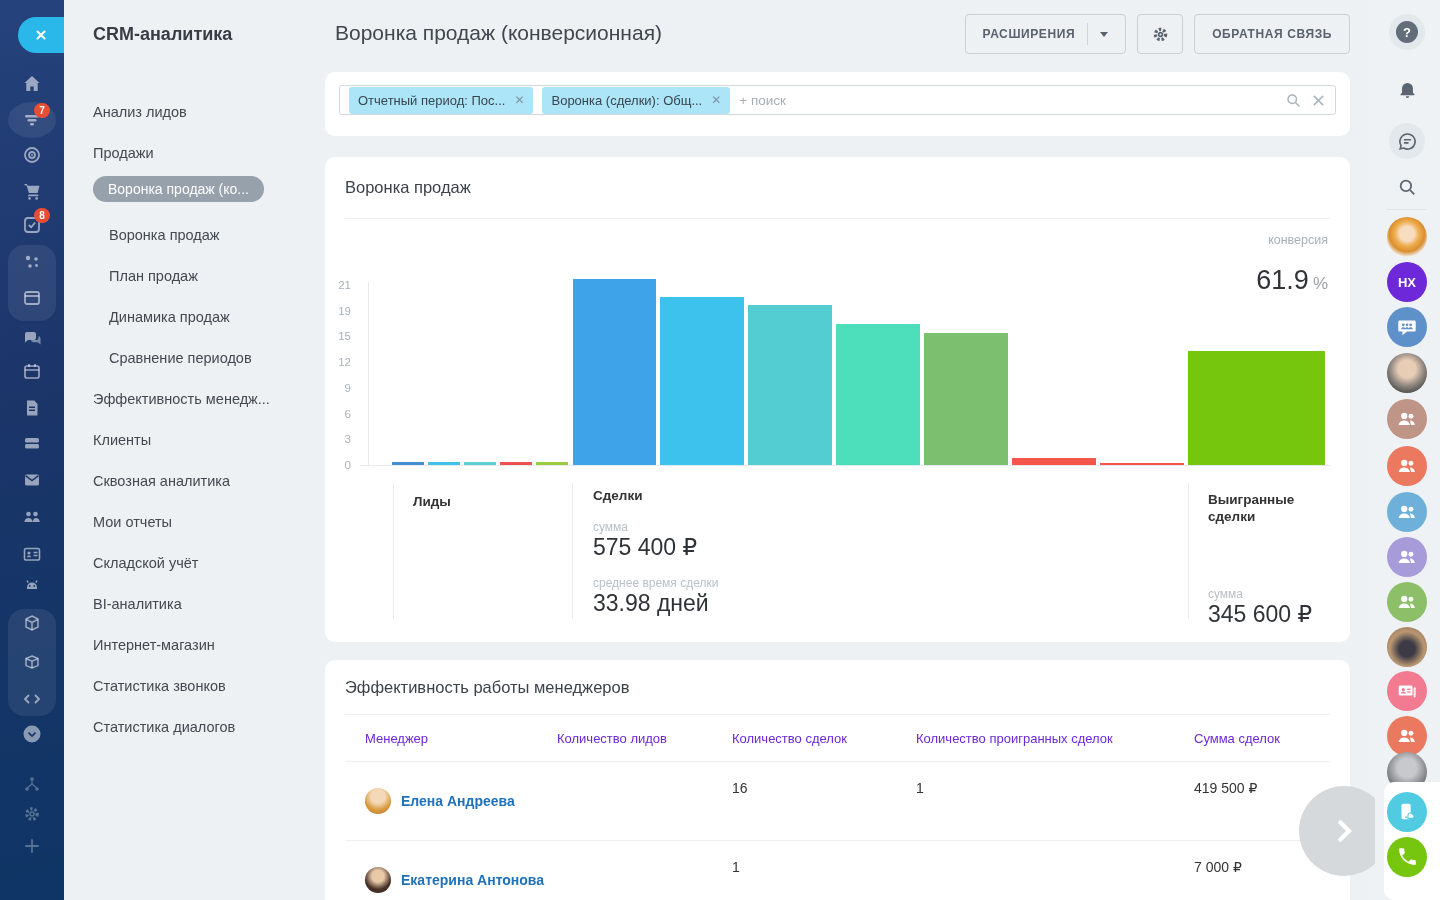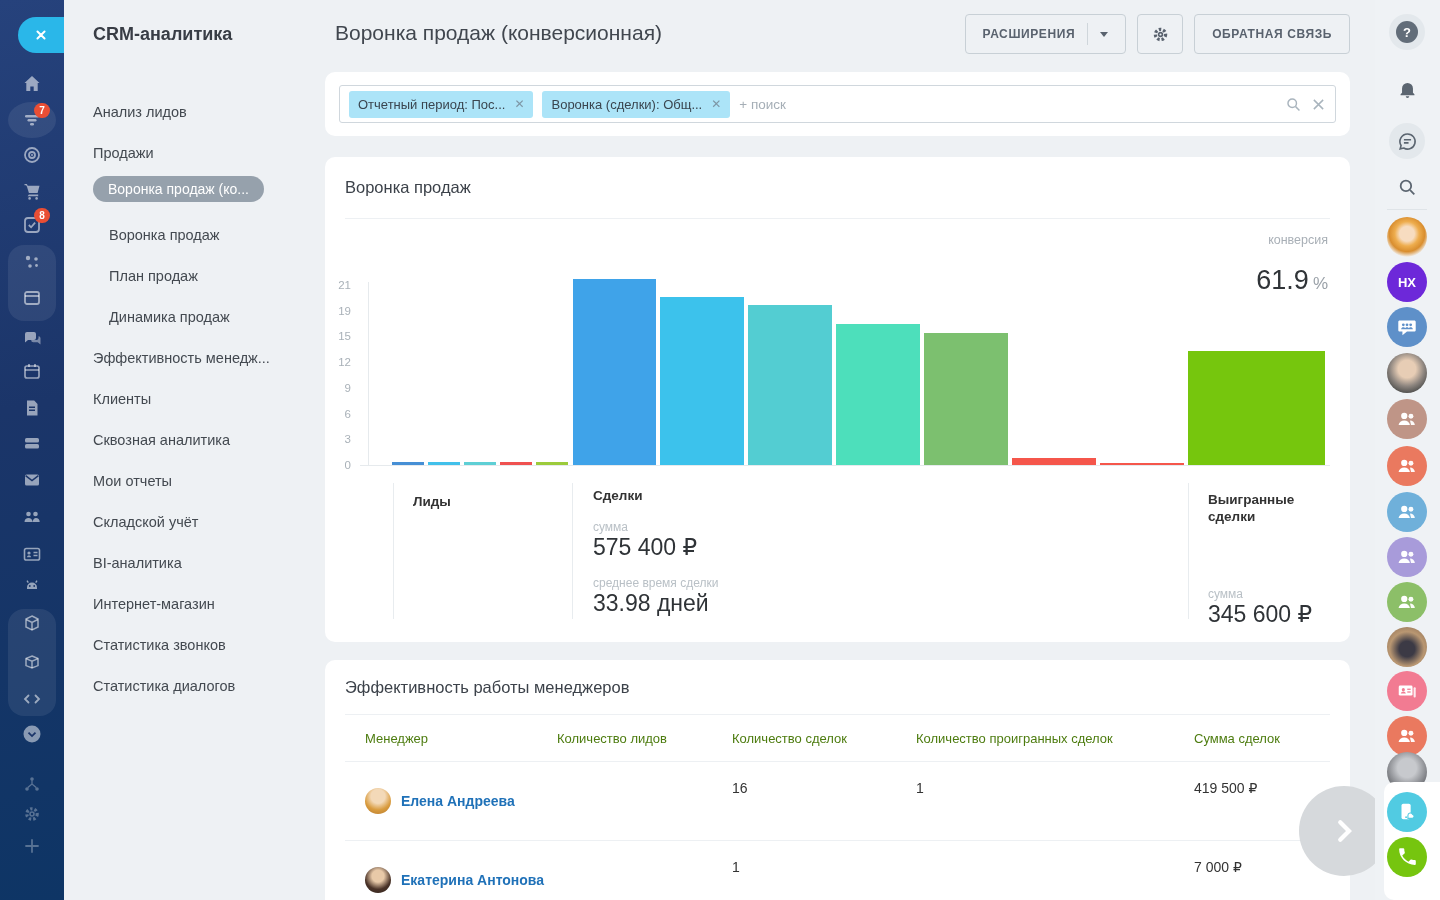--- a/index.html
+++ b/index.html
@@ -36,21 +36,21 @@
   .btn{height:40px;box-sizing:border-box;border:1px solid #c8d0d6;border-radius:4px;
     background:transparent;color:#59626e;font-size:12px;font-weight:bold;letter-spacing:.6px;
     padding:0 17px;display:flex;align-items:center;gap:12px;cursor:pointer}
   .btn .split{width:1px;height:22px;background:#cfd6db}
   .caret{width:0;height:0;border-left:4.5px solid transparent;border-right:4.5px solid transparent;
     border-top:5px solid #59626e}
   .btn.icon-only{width:46px;justify-content:center;padding:0}
 
   .card{background:#fff;border-radius:10px;box-sizing:border-box}
   .filter-card{height:64px;padding:13px 14px}
-  .search-box{height:38px;box-sizing:border-box;border:1px solid #d0d7dd;border-radius:3px;
+  .search-box{height:30px;box-sizing:border-box;border:1px solid #d0d7dd;border-radius:3px;
     display:flex;align-items:center;padding:0 9px;gap:9px;position:relative}
   .chip{background:#ace4f8;border-radius:3px;height:27px;display:flex;align-items:center;
     padding:0 9px;font-size:13px;color:#3a454f;gap:9px;cursor:pointer;white-space:nowrap}
   .chip-x{color:#7d95a4;font-size:12px;cursor:pointer}
   .search-plus{color:#a5aeb6;font-size:13.5px}
   .search-icons{position:absolute;right:10px;top:0;height:100%;display:flex;align-items:center;
     gap:10px;color:#a9b4bd}
 
   
   .funnel-card{position:relative;height:485px;margin-top:21px;padding:0 20px}
@@ -68,21 +68,21 @@
   .bar{position:absolute;bottom:0;cursor:pointer}
   .legend{position:absolute;left:0;top:322px;width:1005px;height:148px}
   .vline{position:absolute;top:4px;bottom:8px;width:1px;background:#e8ecef}
   .leg-name{font-size:13.5px;font-weight:bold;color:#333;line-height:17px}
   .leg-sub{font-size:12px;color:#b9c0c6}
   .leg-val{font-size:23px;color:#2f3337}
 
   
   .managers-card{position:relative;height:260px;margin-top:18px;padding:0 20px;overflow:hidden}
   .tbl-head{display:grid;grid-template-columns:212px 175px 184px 278px auto;height:46px;
-    align-items:center;border-bottom:1px solid #edf0f3;font-size:13px;color:#4d7c0f}
+    align-items:center;border-bottom:1px solid #edf0f3;font-size:13px;color:#6d28d9}
   .tbl-head div:first-child{padding-left:20px}
   .tbl-row{display:grid;grid-template-columns:212px 175px 184px 278px auto;height:78px;
     border-bottom:1px solid #edf0f3;font-size:14px;color:#333}
   .cell-num{padding-top:18px}
   .cell-name{display:flex;align-items:center;gap:10px;padding-left:20px}
   .ava{width:26px;height:26px;border-radius:50%;flex:none}
   .ava.blonde{background:radial-gradient(circle at 50% 32%,#f3d9b8 32%,#d99c3f 62%,#b4762a 100%)}
   .ava.dark{background:radial-gradient(circle at 50% 35%,#e8c9a8 28%,#4a3328 62%,#2e221c 100%)}
   .name-link{color:#1f71b8;font-weight:bold;cursor:pointer;font-size:14px}
 
@@ -301,20 +301,23 @@
         <span>Воронка продаж (ко...</span>
       </div>
       <div class="menu-item lvl2">
         <span>Воронка продаж</span>
       </div>
       <div class="menu-item lvl2">
         <span>План продаж</span>
       </div>
       <div class="menu-item lvl2">
         <span>Динамика продаж</span>
+      </div>
+      <div class="menu-item lvl2">
+        <span>Сравнение периодов</span>
       </div>
       <div class="menu-item">
         <span>Эффективность менедж...</span>
       </div>
       <div class="menu-item">
         <span>Клиенты</span>
       </div>
       <div class="menu-item">
         <span>Сквозная аналитика</span>
       </div>

